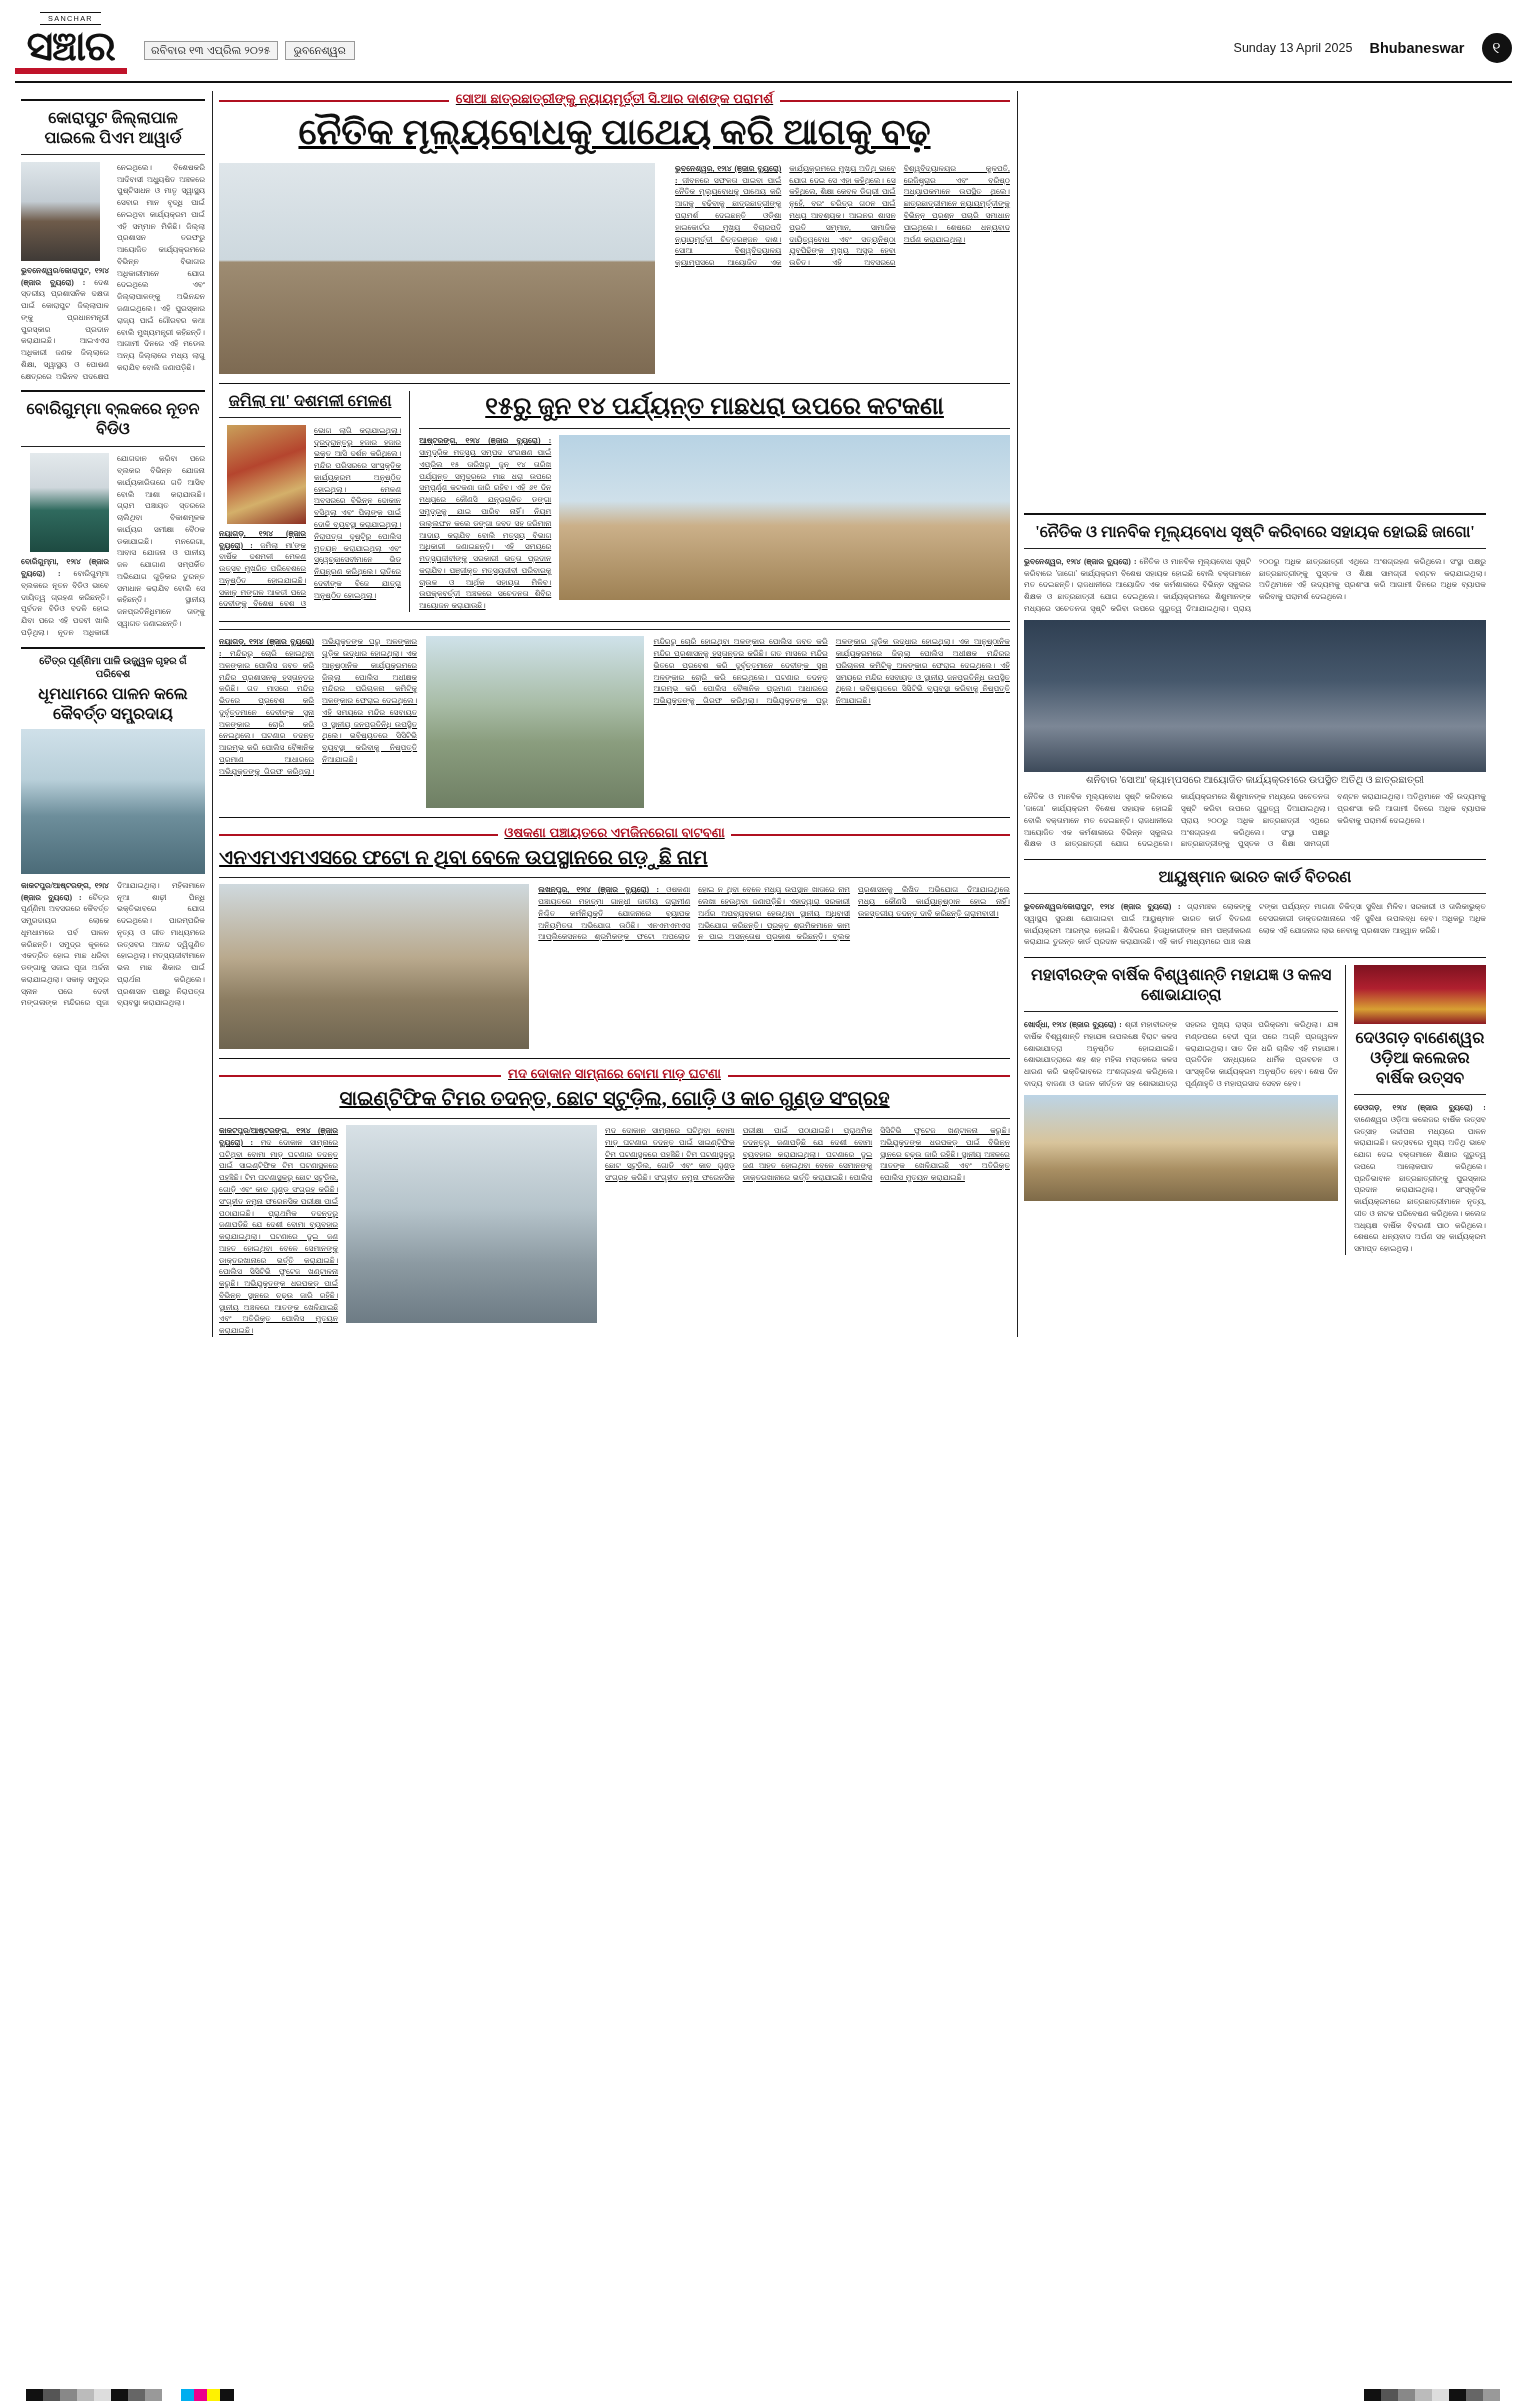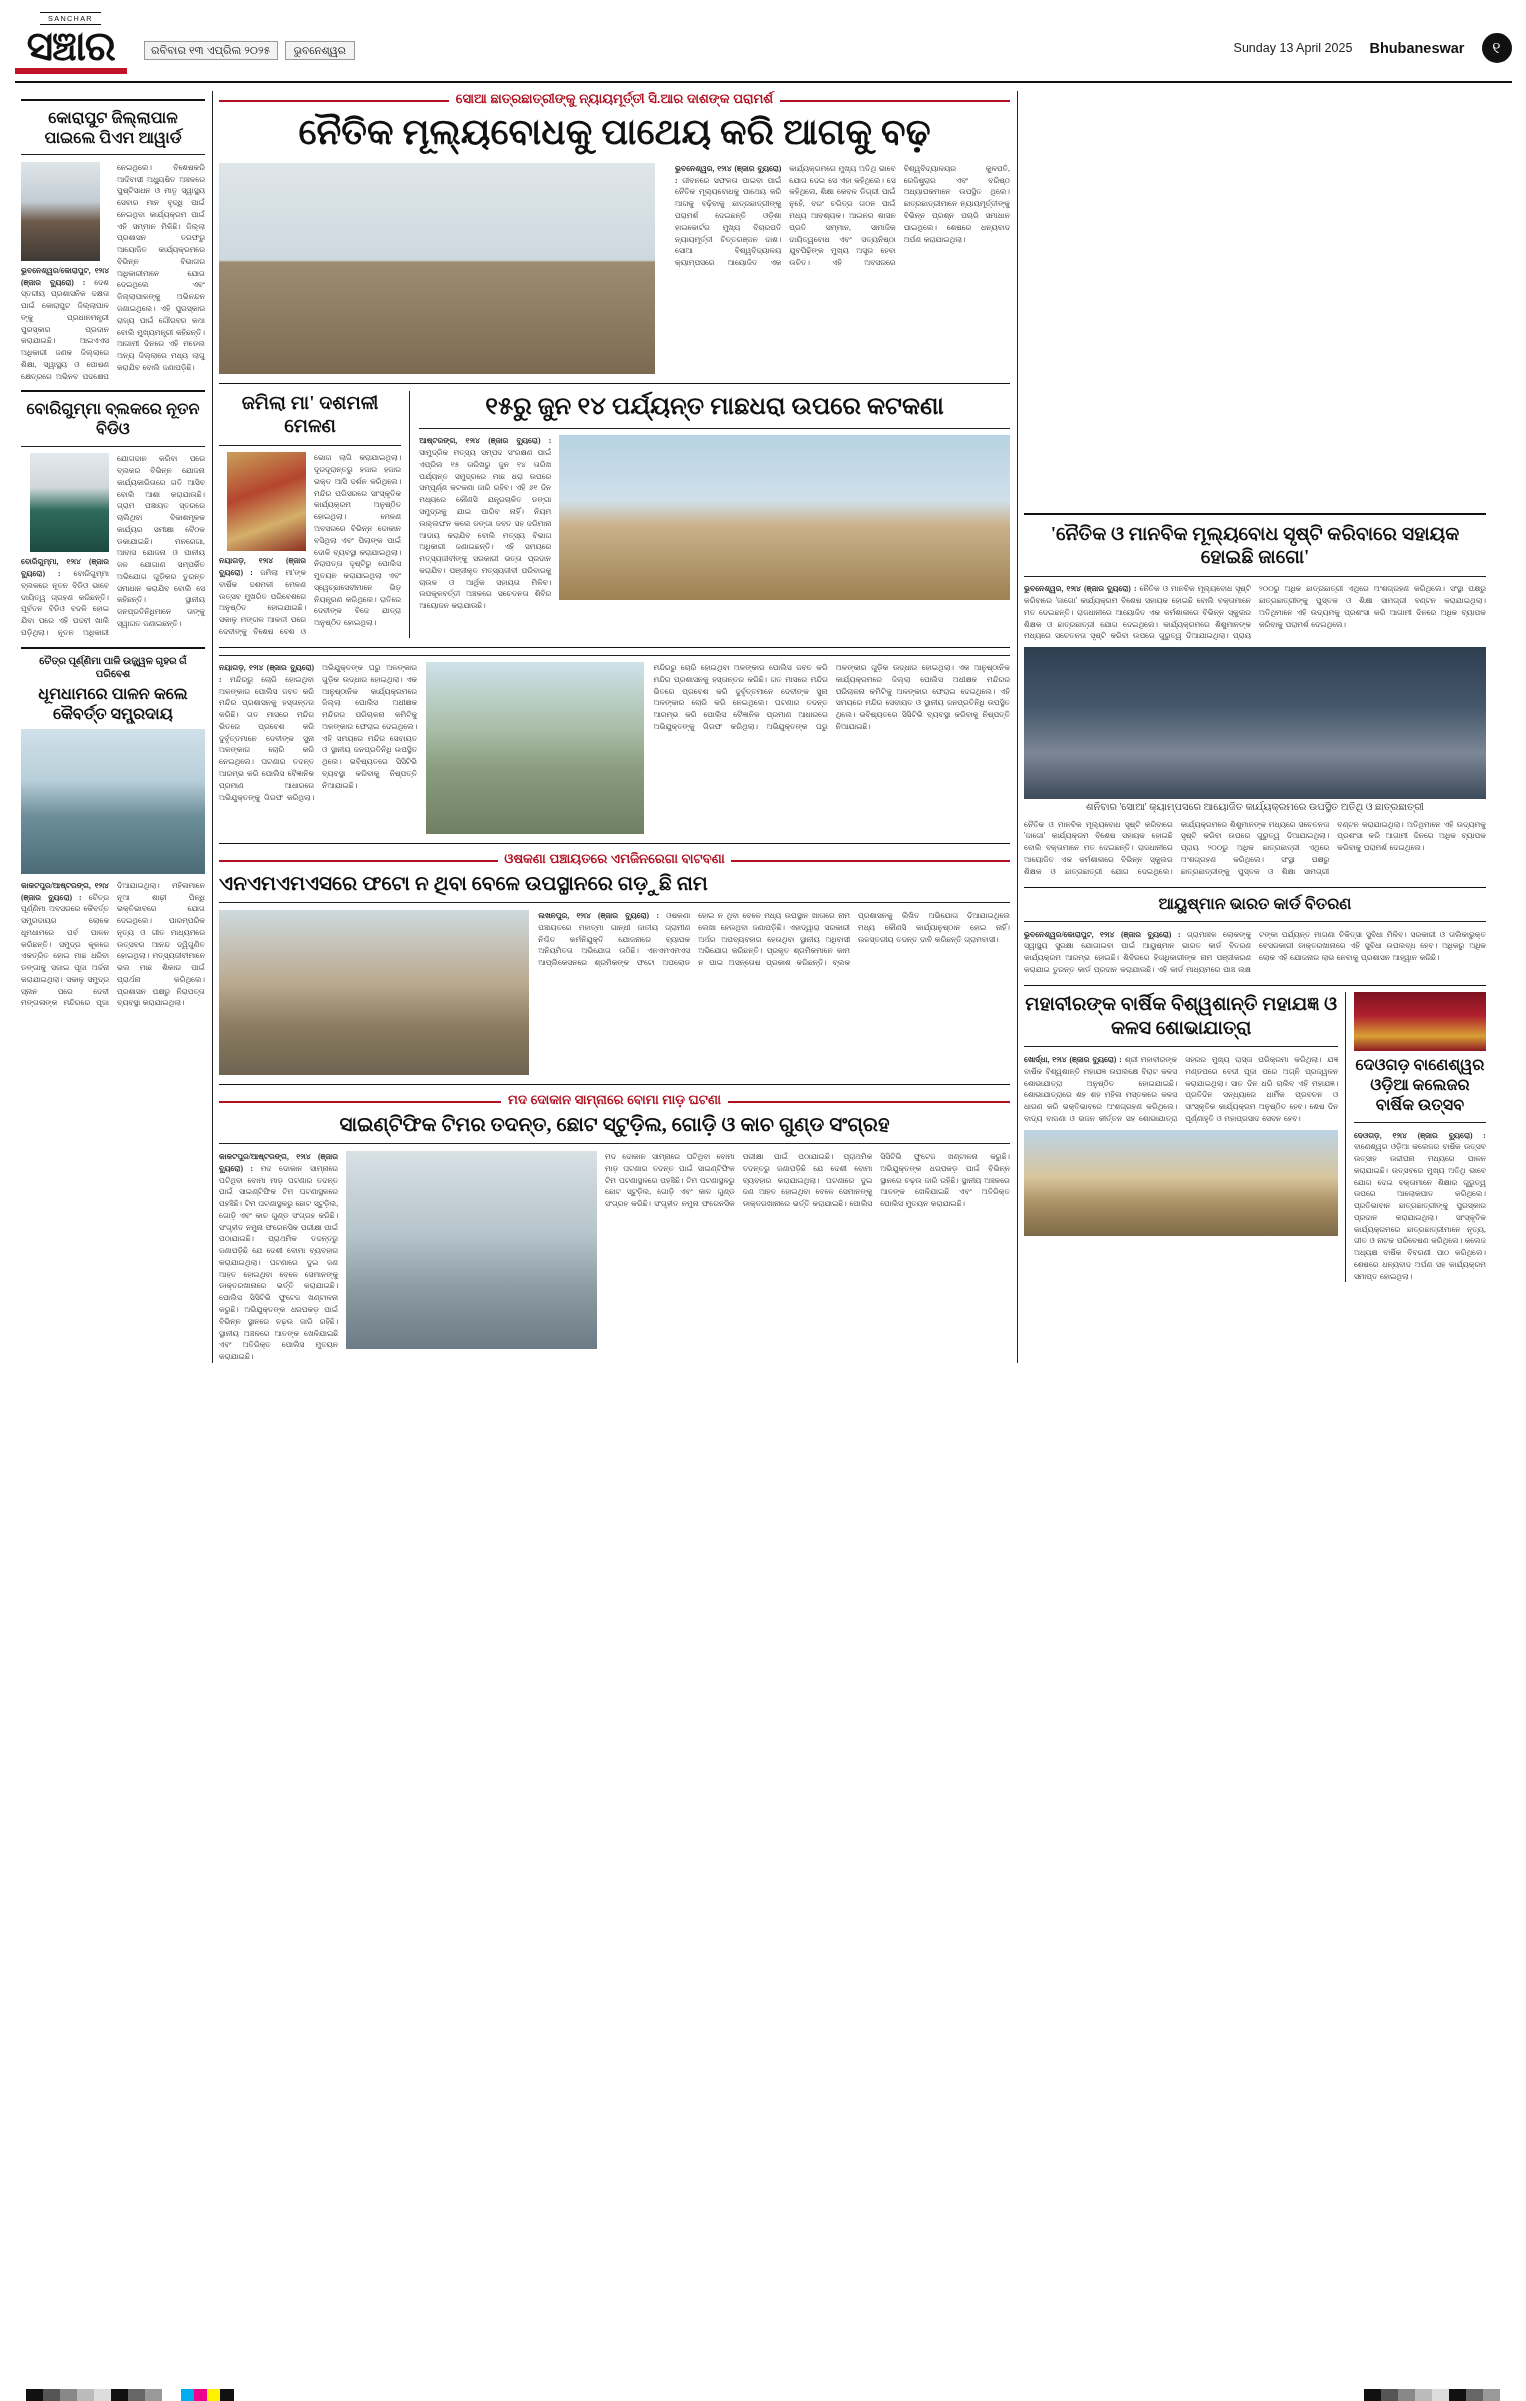--- a/index.html
+++ b/index.html
@@ -65,38 +65,38 @@
   .masthead-edition { font-size:14.5px; font-weight:700; color:#111; }
   .pageno {
     width:30px;height:30px;border-radius:50%;background:#111;color:#fff;
     display:flex;align-items:center;justify-content:center;font-size:16px;
   }
 
   
   .content { display:flex; gap:0; margin-top:8px; }
   .col { padding: 0 6.6px; }
   .col-left { width: 198px; border-right:0.7px solid #222; }
-  .col-mid  { width: 805px; border-right:0.7px solid #222; }
+  .col-mid  { width: 805px; border-right:0.7px solid #222;text-decoration:underline; }
   .col-right{ width: 475px; }
 
   .rule { border-top:0.7px solid #222; margin:6.6px 0; }
   .rule-thick { border-top:2px solid #111; margin:8px 0 6.6px; }
 
   
   .hl {
     font-family:"Liberation Serif", serif;
     color:#111;
     font-weight:700;
     line-height:1.25;
     text-align:center;
   }
   .hl-xxl { font-size:36px; line-height:1.22; }
   .hl-xl  { font-size:24.4px; }
   .hl-lg  { font-size:20px; }
-  .hl-md  { font-size:19px; }
+  .hl-md  { font-size:16px; }
   .hl-sm  { font-size:16px; }
 
   .kicker {
     text-align:center; color:#b01020; font-size:13.2px; font-weight:700;
     margin-bottom:4px;
   }
   .kicker-rule { display:flex; align-items:center; gap:6.6px; justify-content:center; }
   .kicker-rule:before, .kicker-rule:after {
     content:""; height:1.3px; background:#b01020; flex:1;
   }

